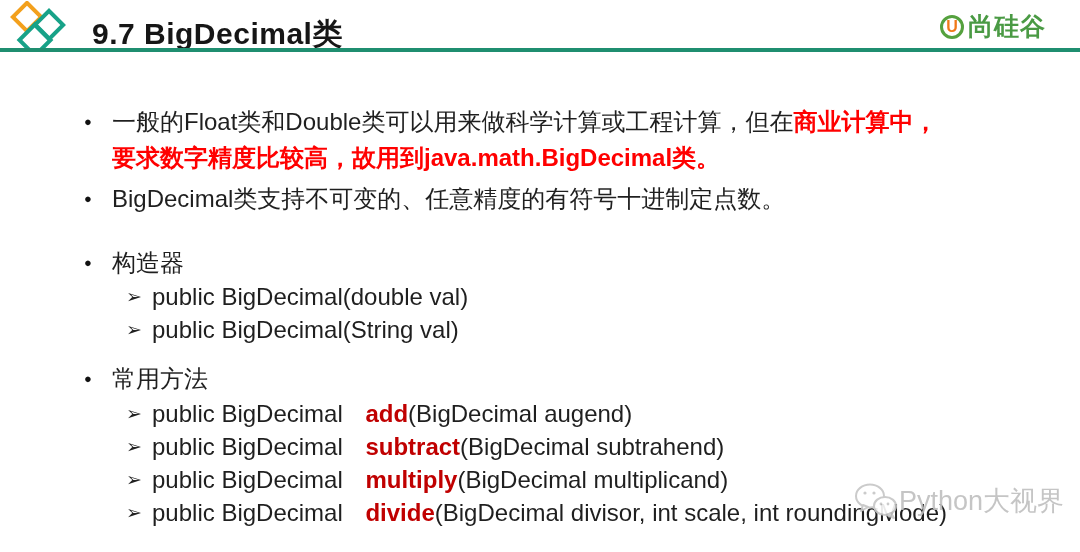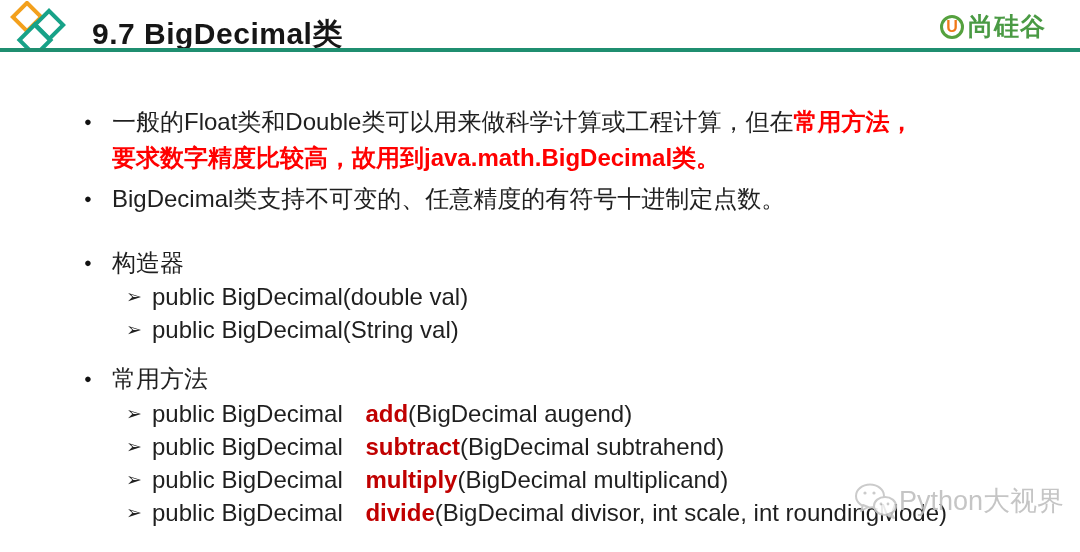--- a/index.html
+++ b/index.html
@@ -123,21 +123,21 @@
       <span class="brand-u">U</span>
       <span class="brand-name">尚硅谷</span>
     </div>
     <div class="hdr-line"></div>
   </header>
 
   <main class="content">
 
     <div class="row row-intro">
       <span class="dot">●</span>
-      <p class="txt"><span>一般的Float类和Double类可以用来做科学计算或工程计算，但在</span><span class="red-bright">常用方法，</span><br><span class="red-bright">要求数字精度比较高，故用到java.math.BigDecimal类。</span></p>
+      <p class="txt"><span>一般的Float类和Double类可以用来做科学计算或工程计算，但在</span><span class="red-bright">商业计算中，</span><br><span class="red-bright">要求数字精度比较高，故用到java.math.BigDecimal类。</span></p>
     </div>
 
     <div class="row row-immutable">
       <span class="dot">●</span>
       <p class="txt">BigDecimal类支持不可变的、任意精度的有符号十进制定点数。</p>
     </div>
 
     <div class="group-ctor">
       <div class="row row-ctor-label">
         <span class="dot">●</span>

